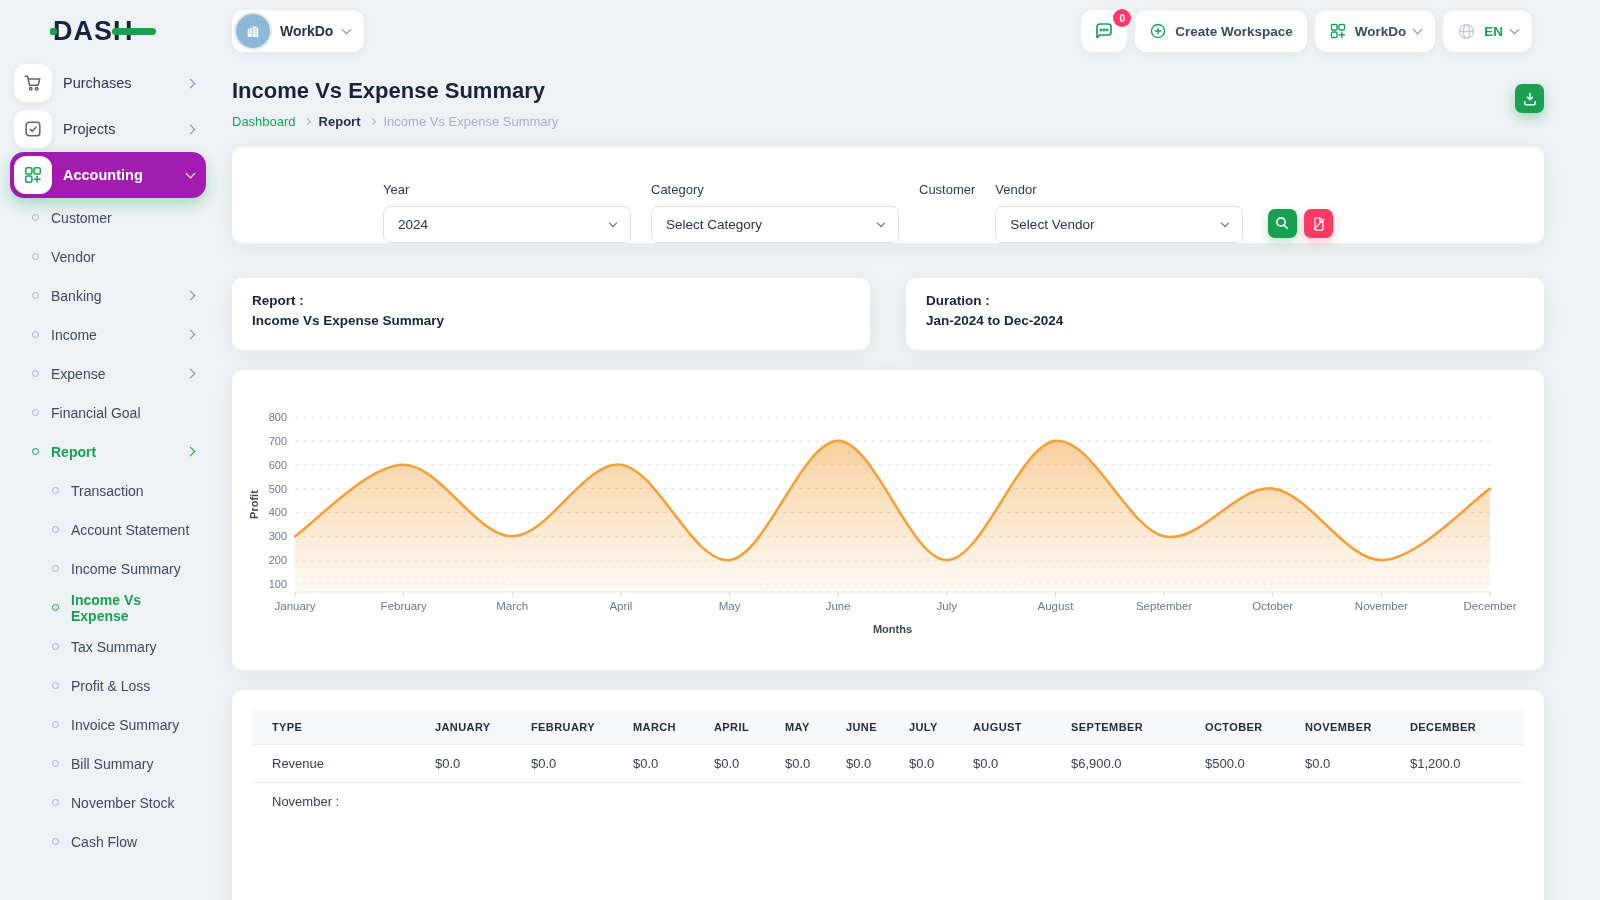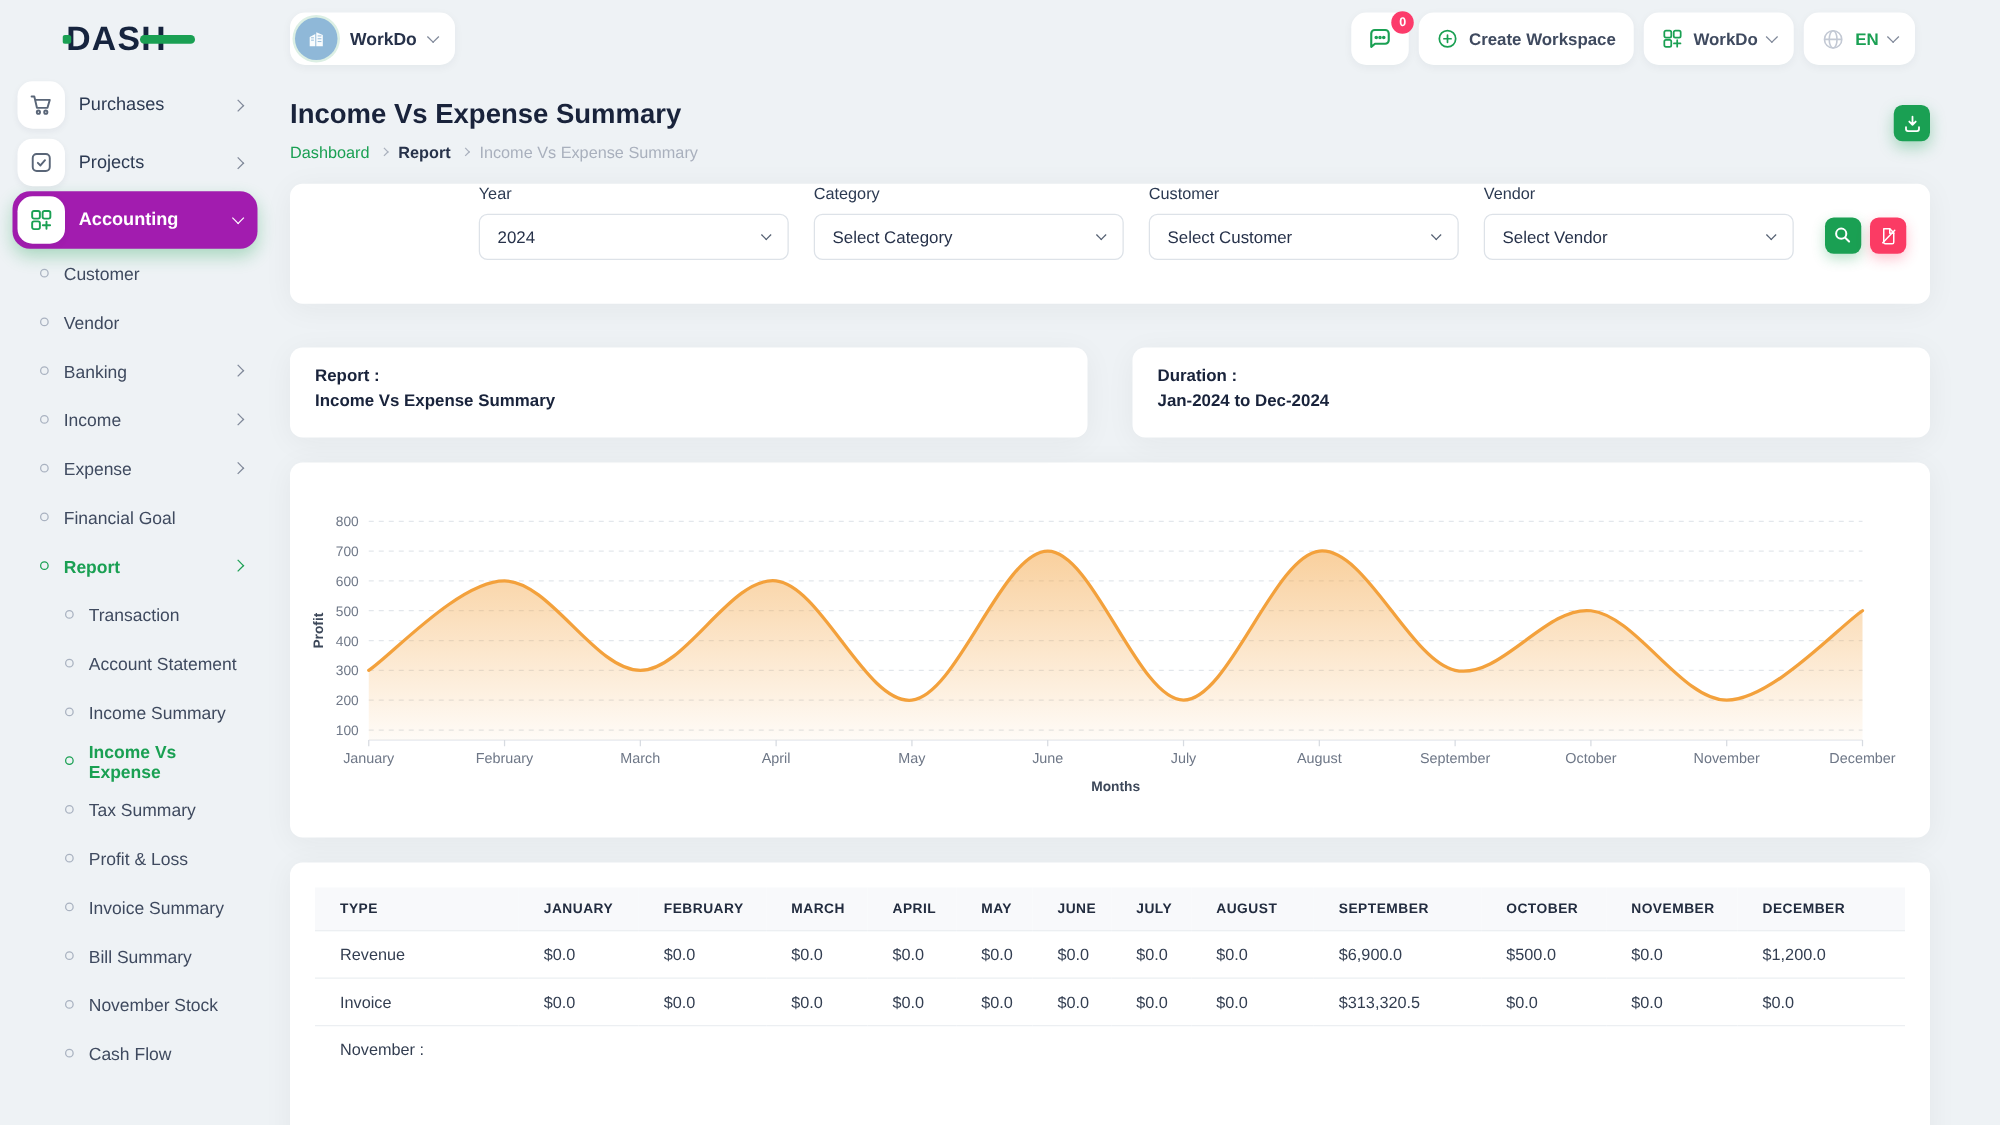--- a/index.html
+++ b/index.html
@@ -48,21 +48,21 @@
   .title-row{display:flex;justify-content:space-between;align-items:flex-start;margin-top:24px}
   h1{font-size:22px;font-weight:700;color:#19233b}
   .breadcrumb{display:flex;align-items:center;gap:9px;margin-top:10px;font-size:13px}
   .bc-first{color:#1aa053;cursor:pointer}
   .bc-mid{color:#27324a;font-weight:600;cursor:pointer}
   .bc-last{color:#a9b0bd}
   .chev.sm{width:5px;height:5px;border-width:1.5px;border-color:#a9b0bd;margin:0}
   .dl-btn{width:29px;height:29px;border-radius:7px;background:#1aa053;border:none;color:#fff;display:flex;align-items:center;justify-content:center;box-shadow:0 5px 12px rgba(26,160,83,.35);cursor:pointer;margin-top:6px}
   
   .card{background:#fff;border-radius:10px;box-shadow:0 4px 24px rgba(34,41,47,.05)}
-  .filter-card{margin-top:18px;height:96px;display:flex;align-items:flex-start}
+  .filter-card{margin-top:18px;height:96px;display:flex;align-items:flex-end}
   .filter-form{display:flex;align-items:flex-start;gap:20px;margin-left:151px}
   .field label{display:block;font-size:13px;color:#2c3a52;margin-bottom:9px}
   .select{width:248px;height:37px;border:1px solid #dde2e8;border-radius:7px;background:#fff;display:flex;align-items:center;justify-content:space-between;padding:0 14px;font-size:13.5px;color:#27324a;cursor:pointer}
   .select .chev{width:6px;height:6px;border-color:#556072}
   .filter-actions{display:flex;gap:7px;margin-top:27px;margin-left:5px}
   .btn-sq{width:29px;height:29px;border-radius:7px;border:none;display:flex;align-items:center;justify-content:center;color:#fff;cursor:pointer}
   .btn-green{background:#1aa053;box-shadow:0 4px 10px rgba(26,160,83,.3)}
   .btn-pink{background:#fb3b64;box-shadow:0 4px 10px rgba(251,59,100,.3)}
   .info-row{display:flex;gap:36px;margin-top:35px}
   .info-card{flex:1;height:72px;padding:15px 20px}
@@ -281,24 +281,20 @@
       </div>
       <div class="field">
         <label>Category</label>
         <div class="select">
           <span>Select Category</span>
           <span class="chev down"></span>
         </div>
       </div>
       <div class="field">
         <label>Customer</label>
-        <div class="select">
-          <span>Select Customer</span>
-          <span class="chev down"></span>
-        </div>
       </div>
       <div class="field">
         <label>Vendor</label>
         <div class="select">
           <span>Select Vendor</span>
           <span class="chev down"></span>
         </div>
       </div>
       <div class="filter-actions">
         <button class="btn-sq btn-green">
@@ -429,34 +425,19 @@
             <td>$0.0</td>
             <td>$0.0</td>
             <td>$0.0</td>
             <td>$0.0</td>
             <td>$6,900.0</td>
             <td>$500.0</td>
             <td>$0.0</td>
             <td>$1,200.0</td>
           </tr>
           <tr>
-            <td>Invoice</td>
-            <td>$0.0</td>
-            <td>$0.0</td>
-            <td>$0.0</td>
-            <td>$0.0</td>
-            <td>$0.0</td>
-            <td>$0.0</td>
-            <td>$0.0</td>
-            <td>$0.0</td>
-            <td>$313,320.5</td>
-            <td>$0.0</td>
-            <td>$0.0</td>
-            <td>$0.0</td>
-          </tr>
-          <tr>
             <td colspan="13">November :</td>
           </tr>
         </tbody>
       </table>
   </div>
 
 </div>
 
 </body></html>

